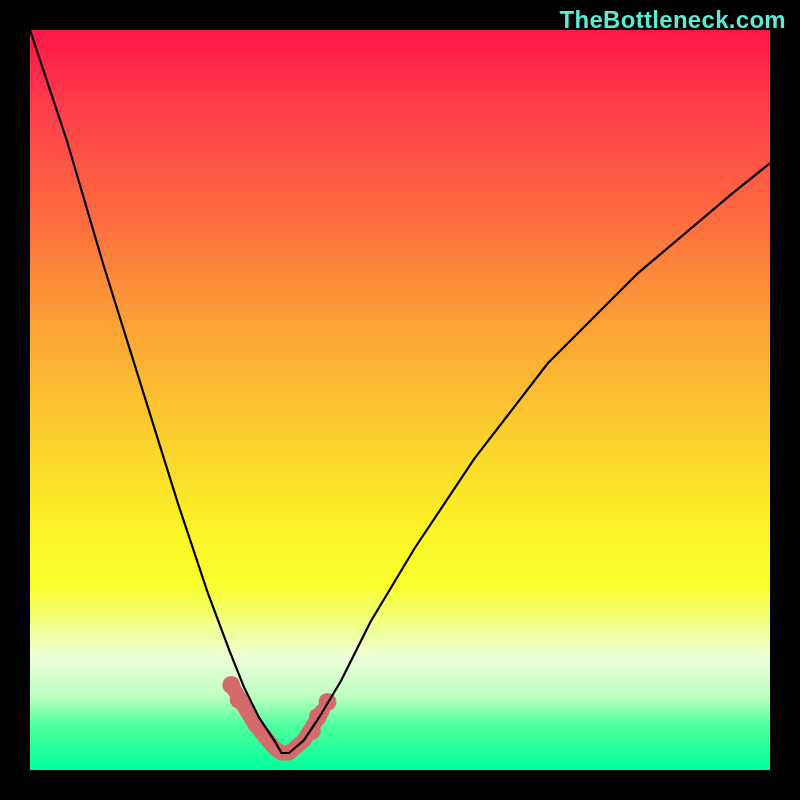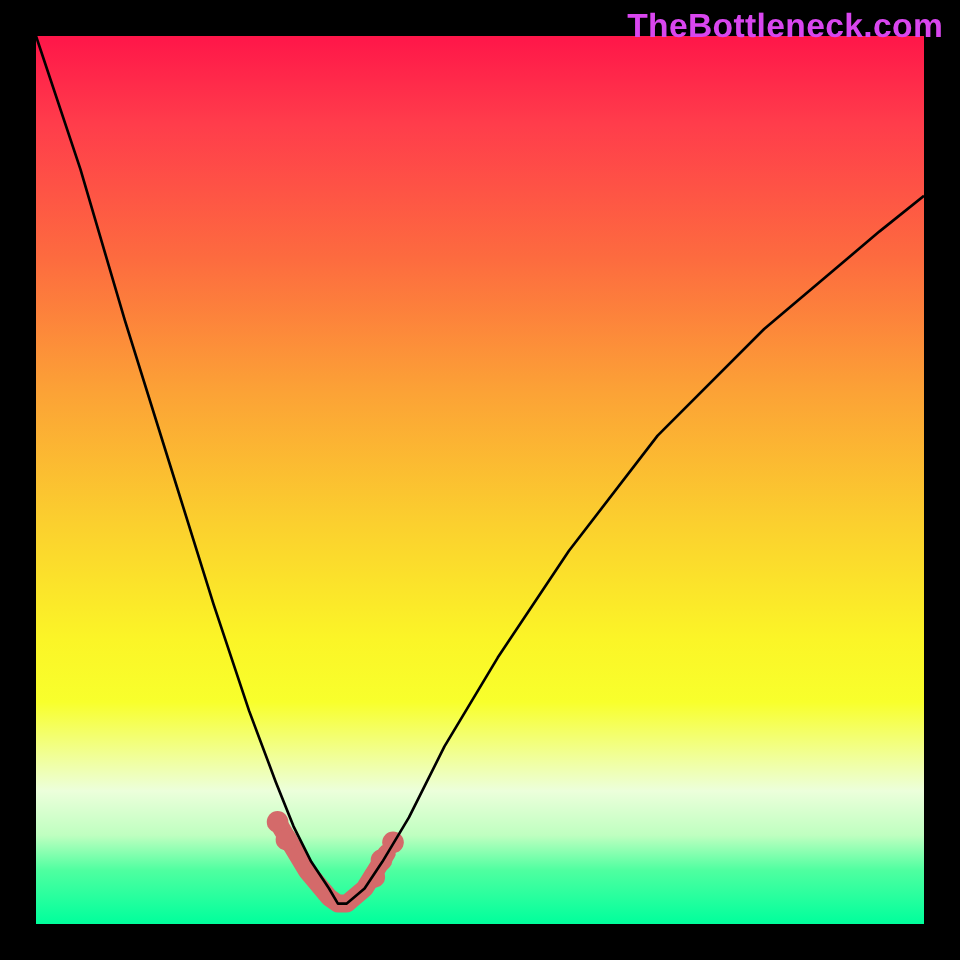--- a/index.html
+++ b/index.html
@@ -14,23 +14,23 @@
   .outer {
     position: relative;
     width: 800px;
     height: 800px;
     background: #000;
   }
   .watermark {
     position: absolute;
     top: 6px;
     right: 14px;
-    font-size: 28px;
+    font-size: 24px;
     font-weight: 600;
-    color: #d946ef;
+    color: #5eead4;
     letter-spacing: 0.3px;
     z-index: 20;
   }
   .plot {
     position: absolute;
     left: 30px;
     top: 30px;
     width: 740px;
     height: 740px;
     background: linear-gradient(

